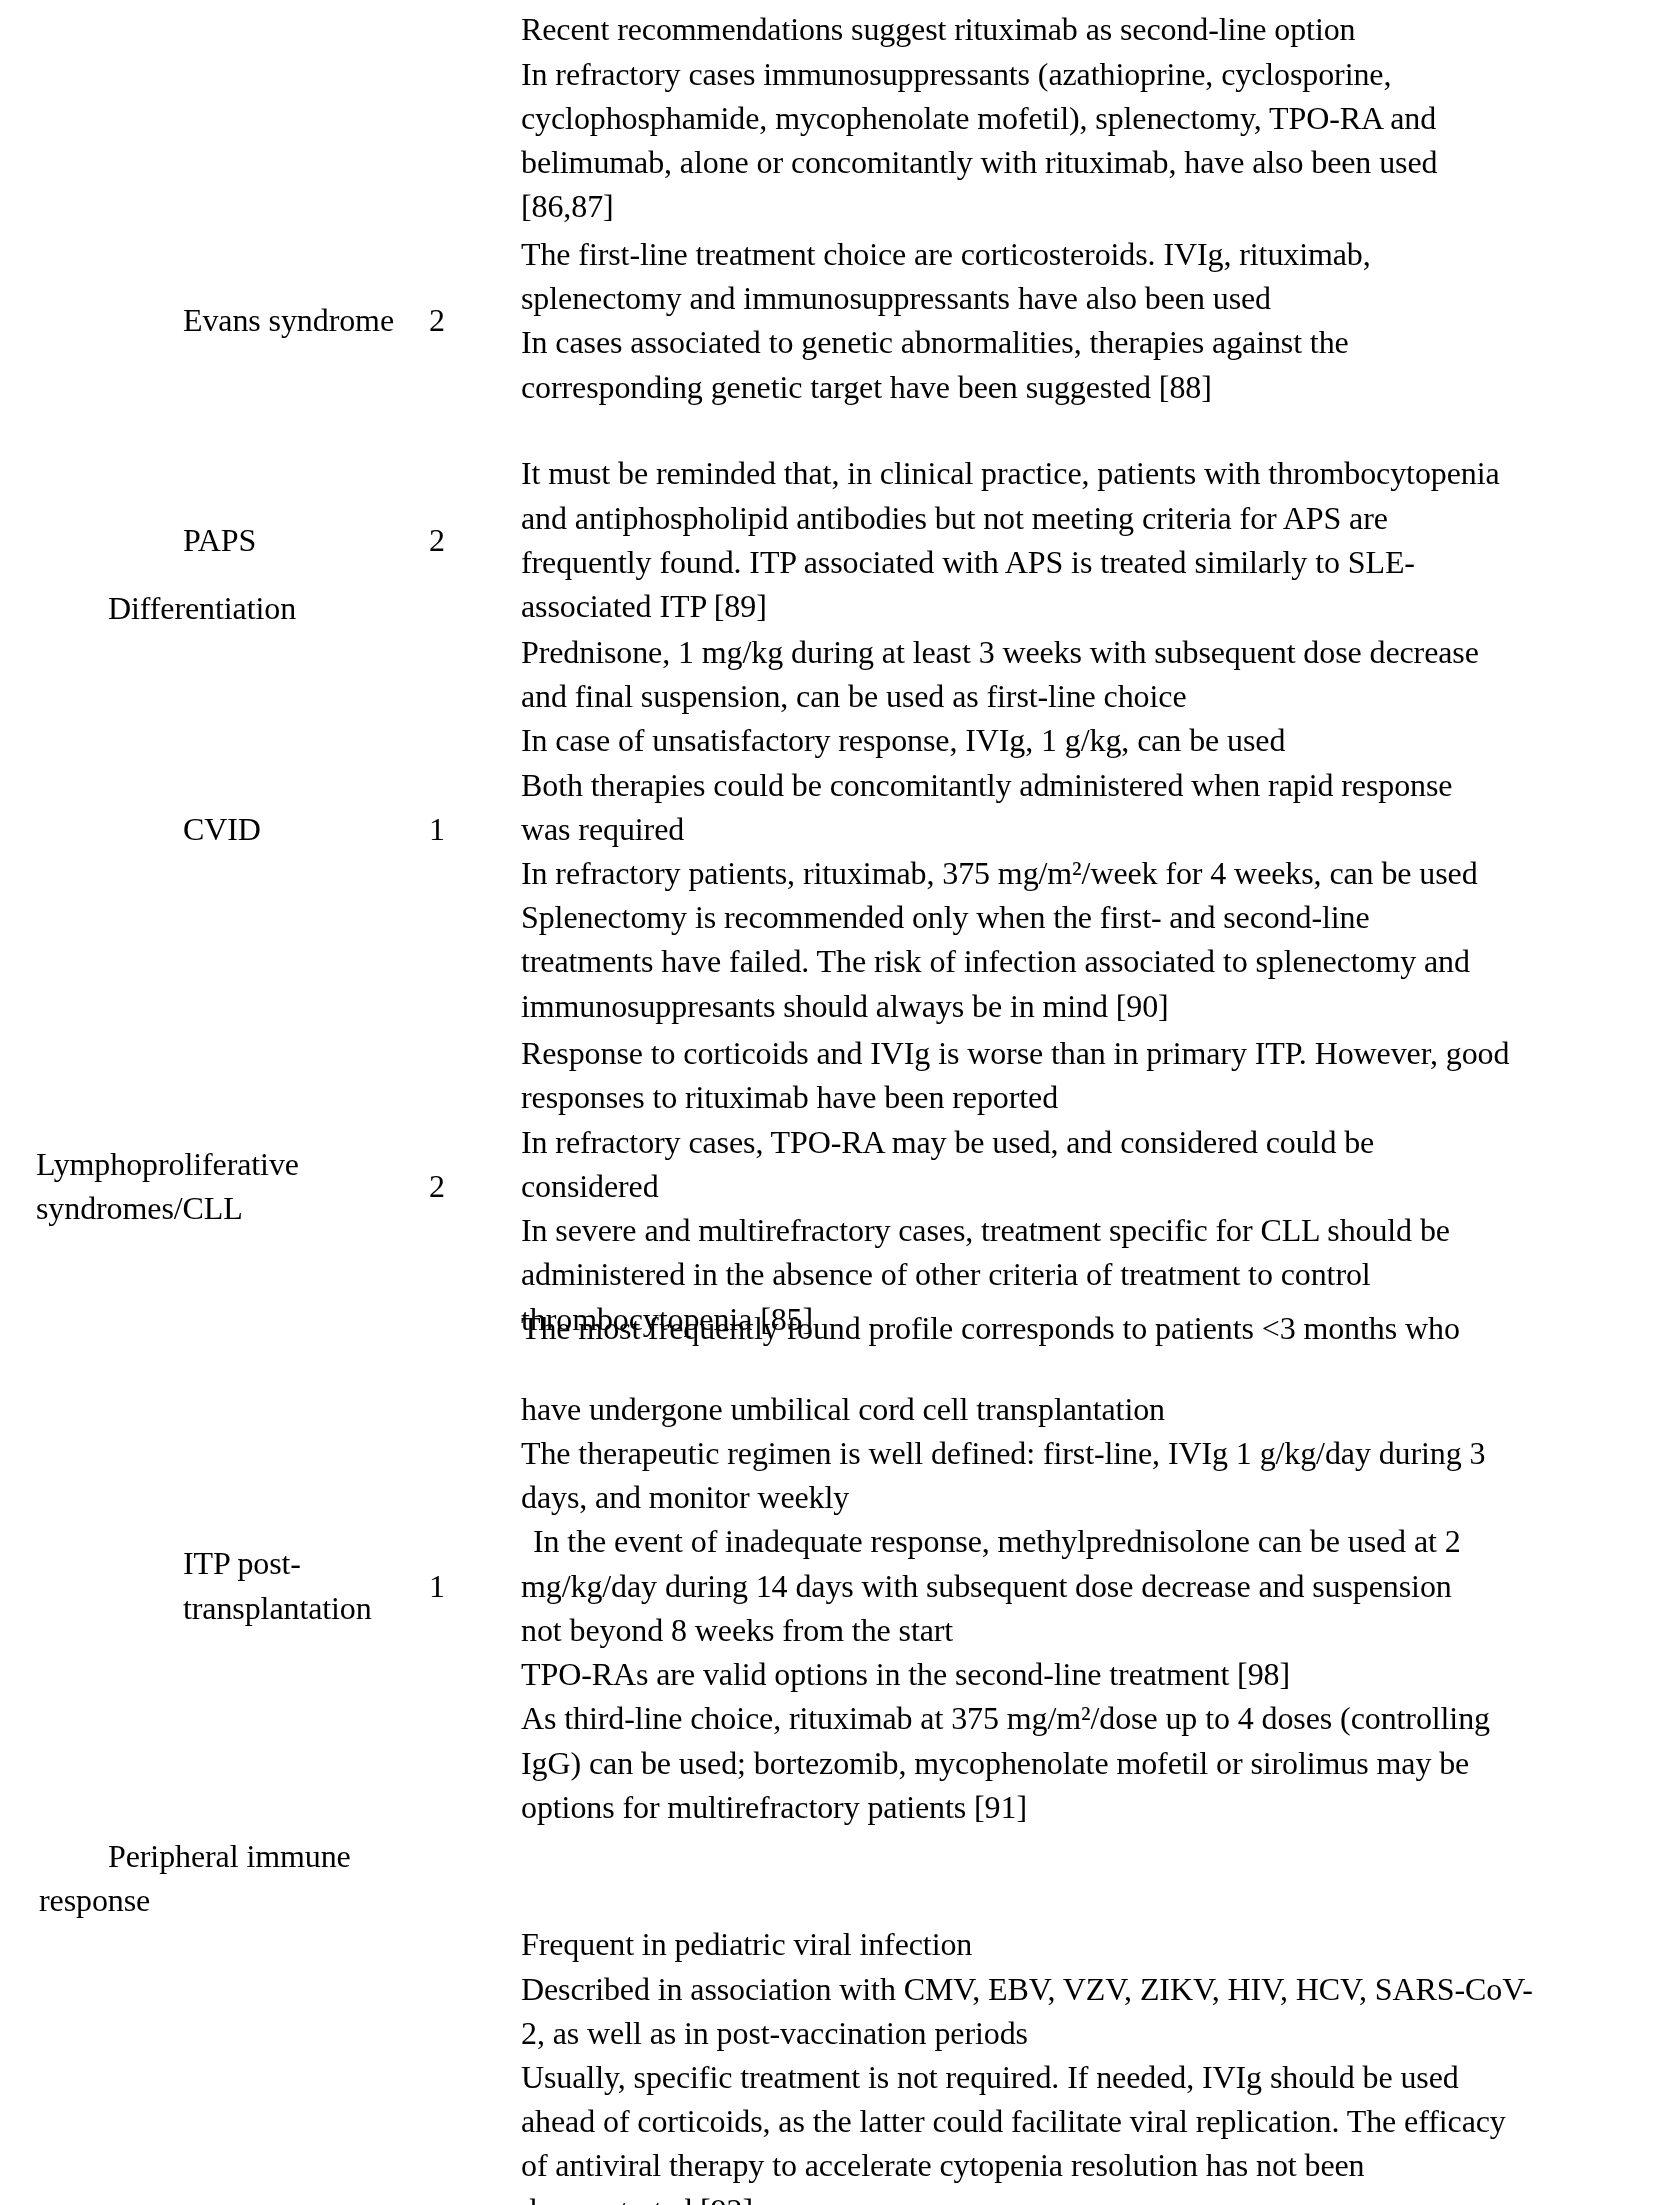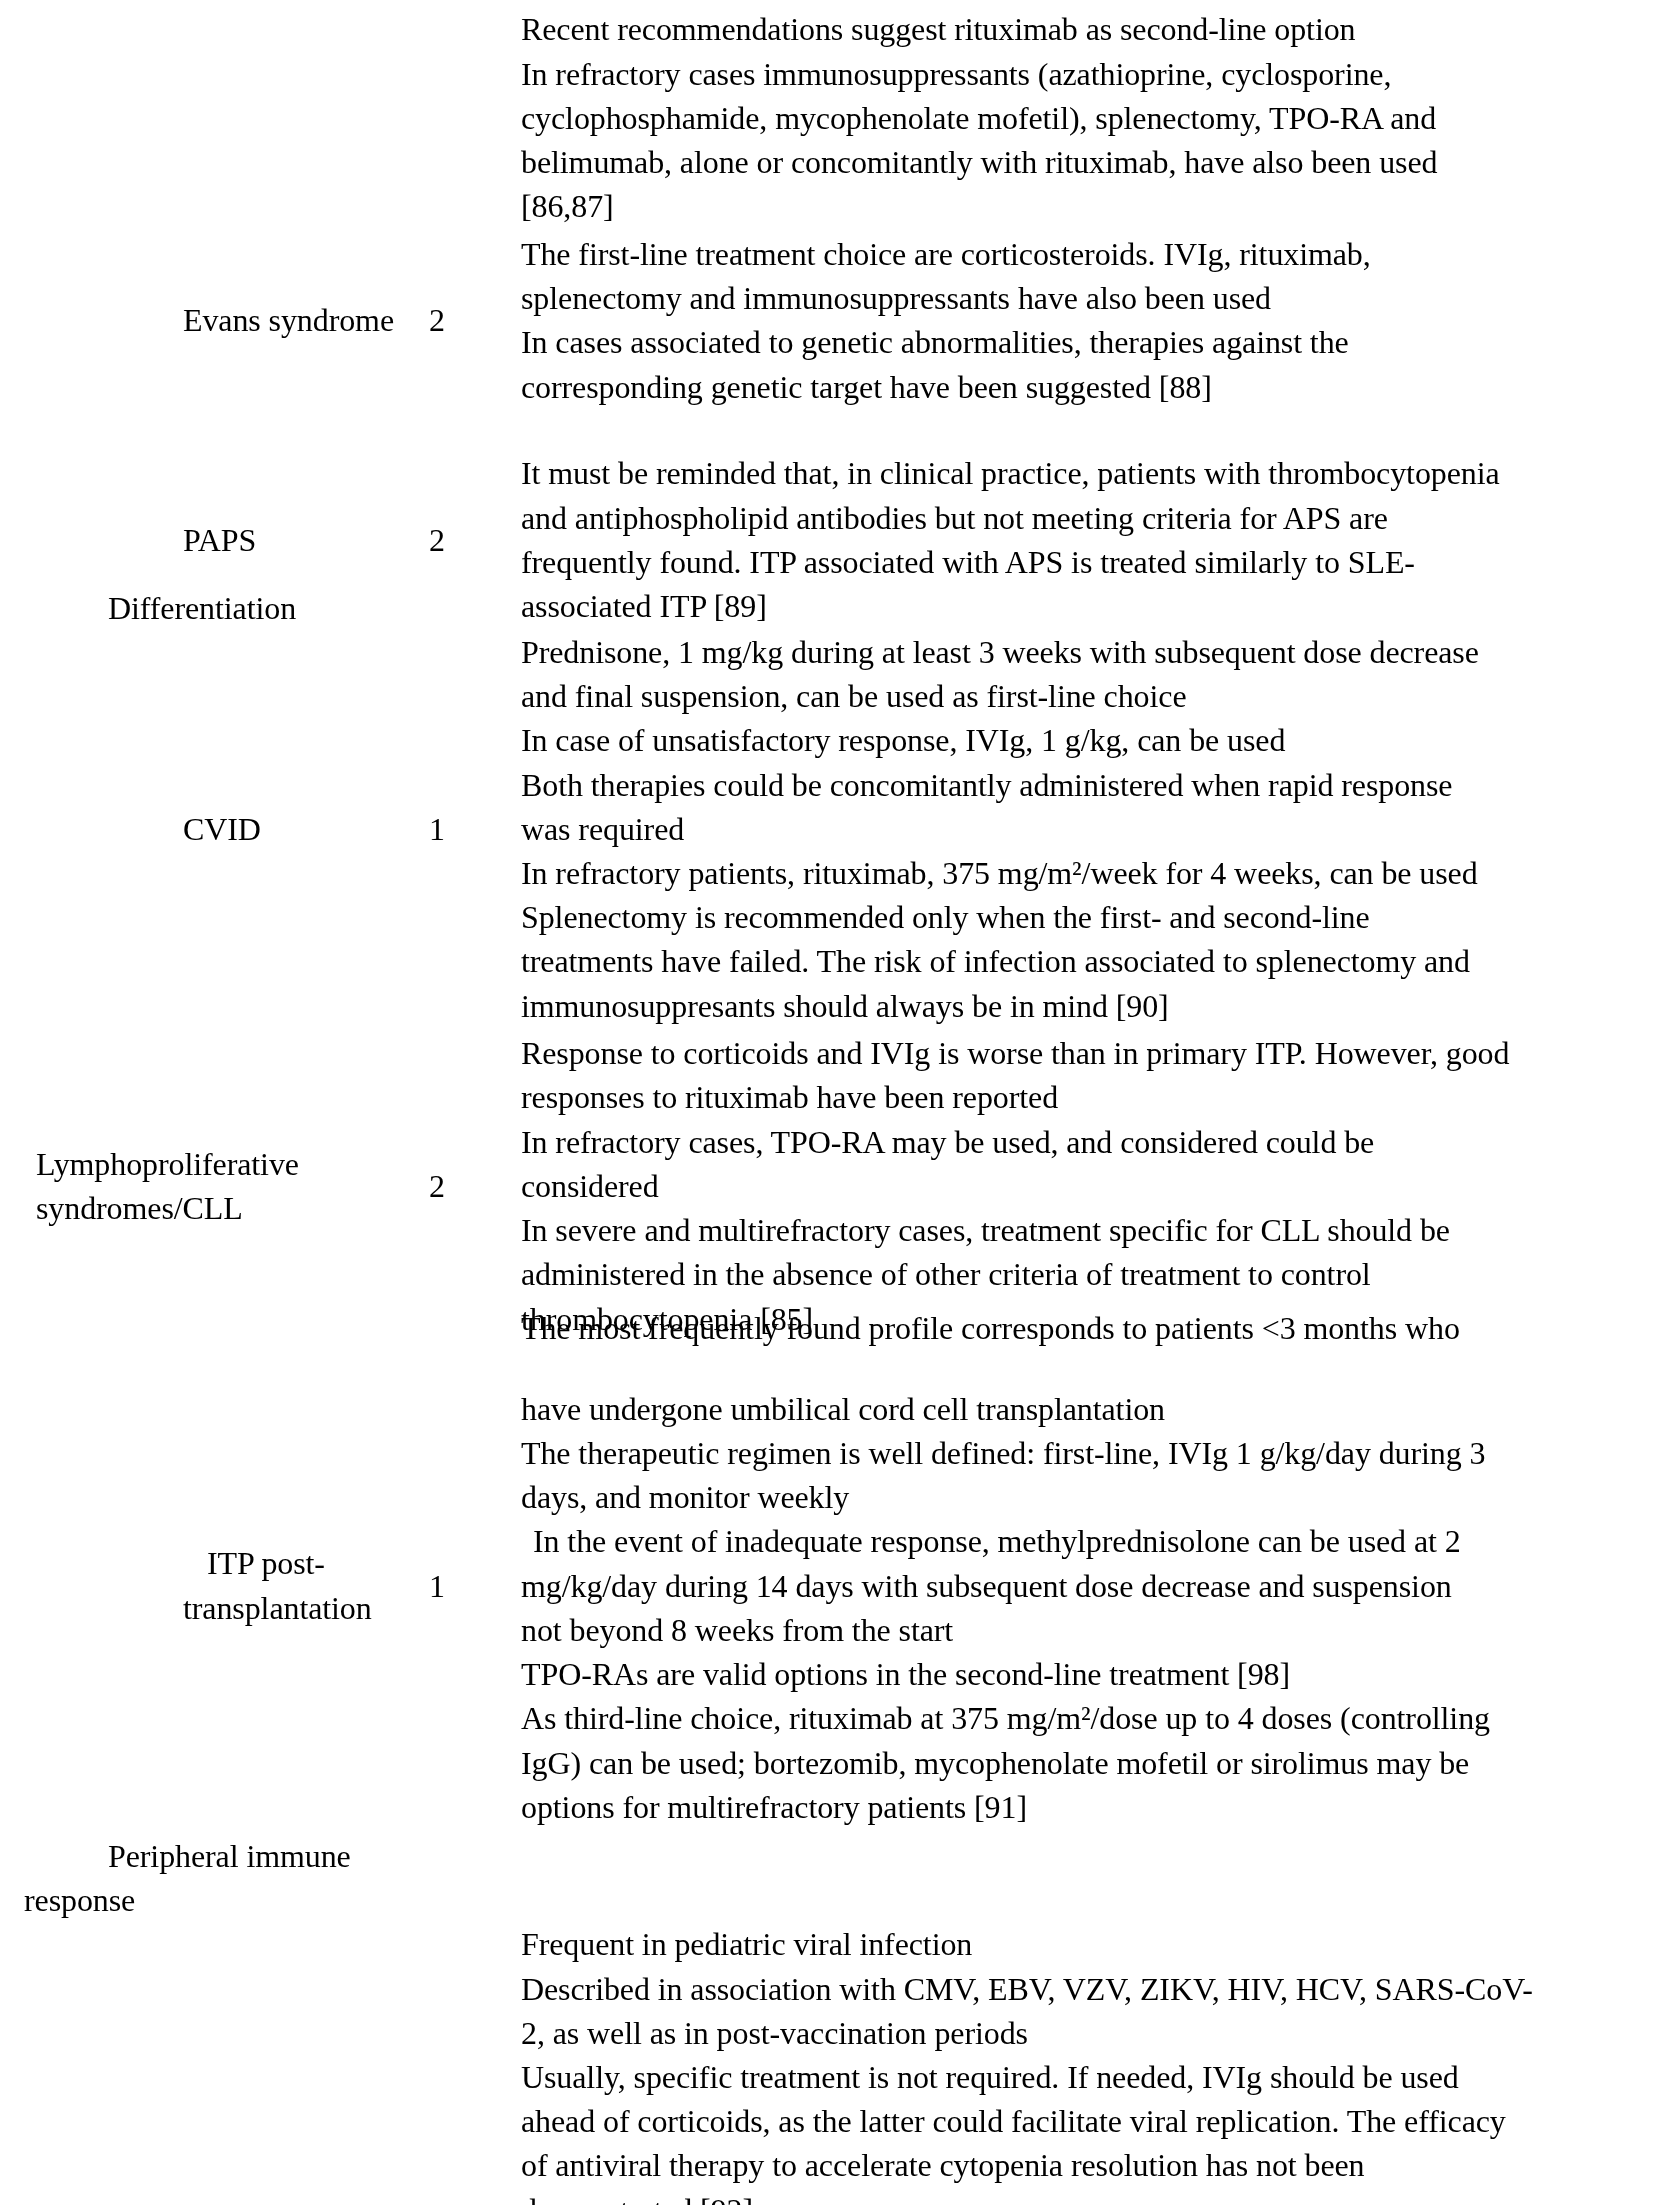--- a/index.html
+++ b/index.html
@@ -55,25 +55,25 @@
     <div class="t" style="left: 521px; top: 1387px;">have undergone umbilical cord cell transplantation</div>
     <div class="t" style="left: 521px; top: 1431px;">The therapeutic regimen is well defined: first-line, IVIg 1 g/kg/day during 3</div>
     <div class="t" style="left: 521px; top: 1475px;">days, and monitor weekly</div>
     <div class="t" style="left: 533px; top: 1519px;">In the event of inadequate response, methylprednisolone can be used at 2</div>
     <div class="t" style="left: 521px; top: 1564px;">mg/kg/day during 14 days with subsequent dose decrease and suspension</div>
     <div class="t" style="left: 521px; top: 1608px;">not beyond 8 weeks from the start</div>
     <div class="t" style="left: 521px; top: 1652px;">TPO-RAs are valid options in the second-line treatment [98]</div>
     <div class="t" style="left: 521px; top: 1696px;">As third-line choice, rituximab at 375 mg/m²/dose up to 4 doses (controlling</div>
     <div class="t" style="left: 521px; top: 1741px;">IgG) can be used; bortezomib, mycophenolate mofetil or sirolimus may be</div>
     <div class="t" style="left: 521px; top: 1785px;">options for multirefractory patients [91]</div>
-    <div class="t" style="left: 183px; top: 1541px; margin-left: 24px;">ITP post-</div>
+    <div class="t" style="left: 183px; top: 1541px;">ITP post-</div>
     <div class="t" style="left: 183px; top: 1586px;">transplantation</div>
     <div class="t" style="left: 429px; top: 1564px;">1</div>
     <div class="t" style="left: 108px; top: 1834px;">Peripheral immune</div>
-    <div class="t" style="left: 24px; top: 1878px;">response</div>
+    <div class="t" style="left: 39px; top: 1878px;">response</div>
     <div class="t" style="left: 521px; top: 1922px;">Frequent in pediatric viral infection</div>
     <div class="t" style="left: 521px; top: 1967px;">Described in association with CMV, EBV, VZV, ZIKV, HIV, HCV, SARS-CoV-</div>
     <div class="t" style="left: 521px; top: 2011px;">2, as well as in post-vaccination periods</div>
     <div class="t" style="left: 521px; top: 2055px;">Usually, specific treatment is not required. If needed, IVIg should be used</div>
     <div class="t" style="left: 521px; top: 2099px;">ahead of corticoids, as the latter could facilitate viral replication. The efficacy</div>
     <div class="t" style="left: 521px; top: 2143px;">of antiviral therapy to accelerate cytopenia resolution has not been</div>
     <div class="t" style="left: 521px; top: 2188px;">demonstrated [92]</div>
   </div>
 
 

